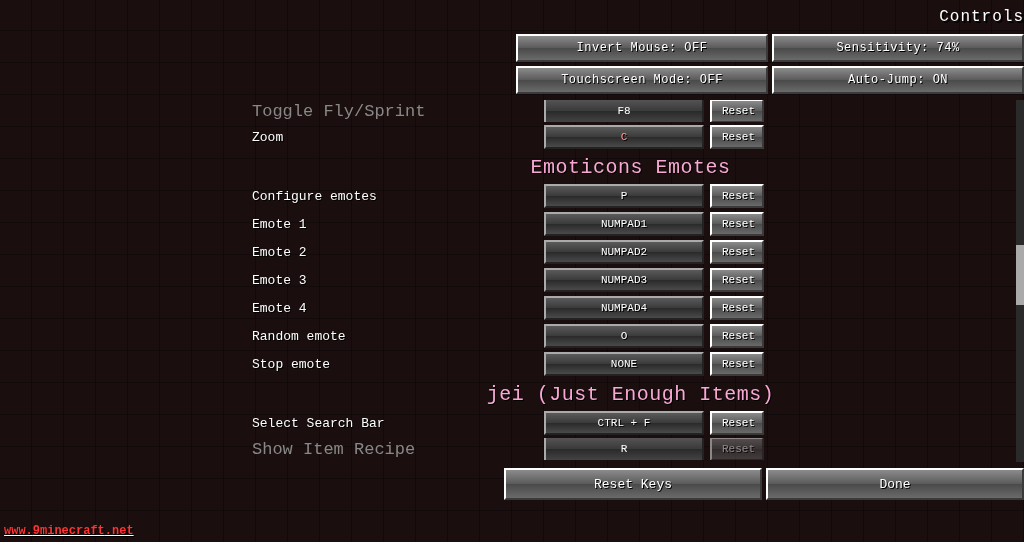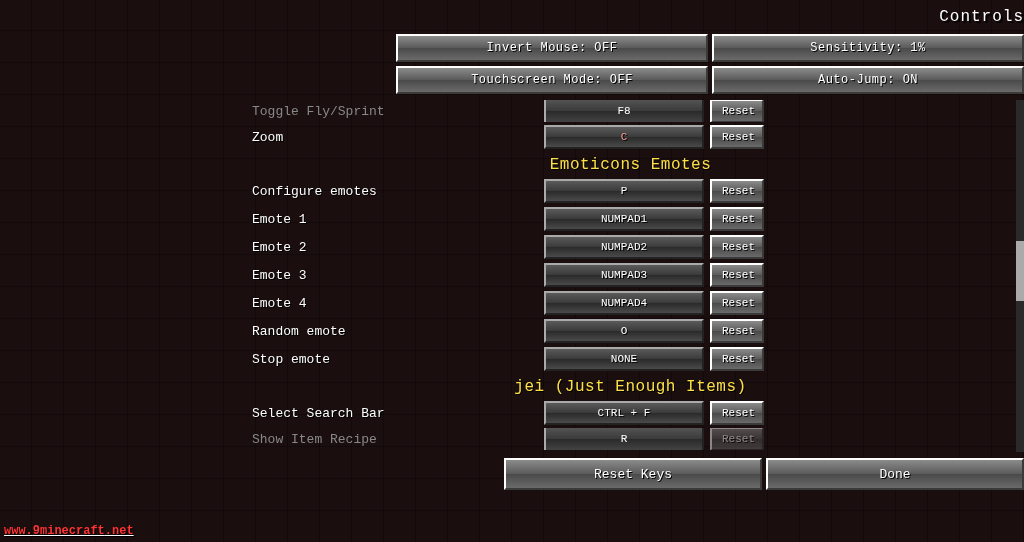--- a/index.html
+++ b/index.html
@@ -44,21 +44,21 @@
       margin-bottom: 8px;
       text-shadow: 2px 2px 0px #000;
       letter-spacing: 1px;
     }
 
     .top-buttons {
       display: flex;
       flex-direction: column;
       gap: 4px;
       margin-bottom: 6px;
-      width: 628px;
+      width: 508px;
     }
 
     .top-button-row {
       display: flex;
       gap: 4px;
     }
 
     .mc-button {
       background: linear-gradient(180deg, #8b8b8b 0%, #5a5a5a 50%, #4a4a4a 51%, #6a6a6a 100%);
       border: 2px solid;
@@ -69,22 +69,22 @@
       padding: 4px 8px;
       cursor: pointer;
       text-shadow: 1px 1px 0px #000;
       flex: 1;
       height: 28px;
       letter-spacing: 0.5px;
     }
 
     .section-title {
       text-align: center;
-      font-size: 16px;
-      color: #fde047;
+      font-size: 20px;
+      color: #f9a8d4;
       margin: 6px 7px 4px 0;
       text-shadow: 1px 1px 0px #000;
       letter-spacing: 0.5px;
     }
 
     .control-row {
       display: flex;
       align-items: center;
       margin-bottom: 2px;
       height: 26px;
@@ -139,21 +139,21 @@
     .partial-row {
       display: flex;
       align-items: center;
       height: 22px;
       margin-bottom: 2px;
       overflow: hidden;
     }
 
     .partial-label {
       width: 300px;
-      font-size: 13px;
+      font-size: 17px;
       color: #5a5a5a;
       padding-left: 8px;
       overflow: hidden;
       white-space: nowrap;
     }
 
     .partial-key {
       flex: 1;
       max-width: 160px;
       background: linear-gradient(180deg, #5a5a5a 0%, #3a3a3a 50%, #2a2a2a 51%, #4a4a4a 100%);
@@ -240,21 +240,21 @@
   </style>
 </head>
 <body>
 
 <div class="main-container">
   <div class="page-title">Controls</div>
 
   <div class="top-buttons">
     <div class="top-button-row">
       <button class="mc-button">Invert Mouse: OFF</button>
-      <button class="mc-button">Sensitivity: 1%</button>
+      <button class="mc-button">Sensitivity: 74%</button>
     </div>
     <div class="top-button-row">
       <button class="mc-button">Touchscreen Mode: OFF</button>
       <button class="mc-button">Auto-Jump: ON</button>
     </div>
   </div>
 
   <div style="width:780px; position:relative;">
 
     <div class="partial-row">

